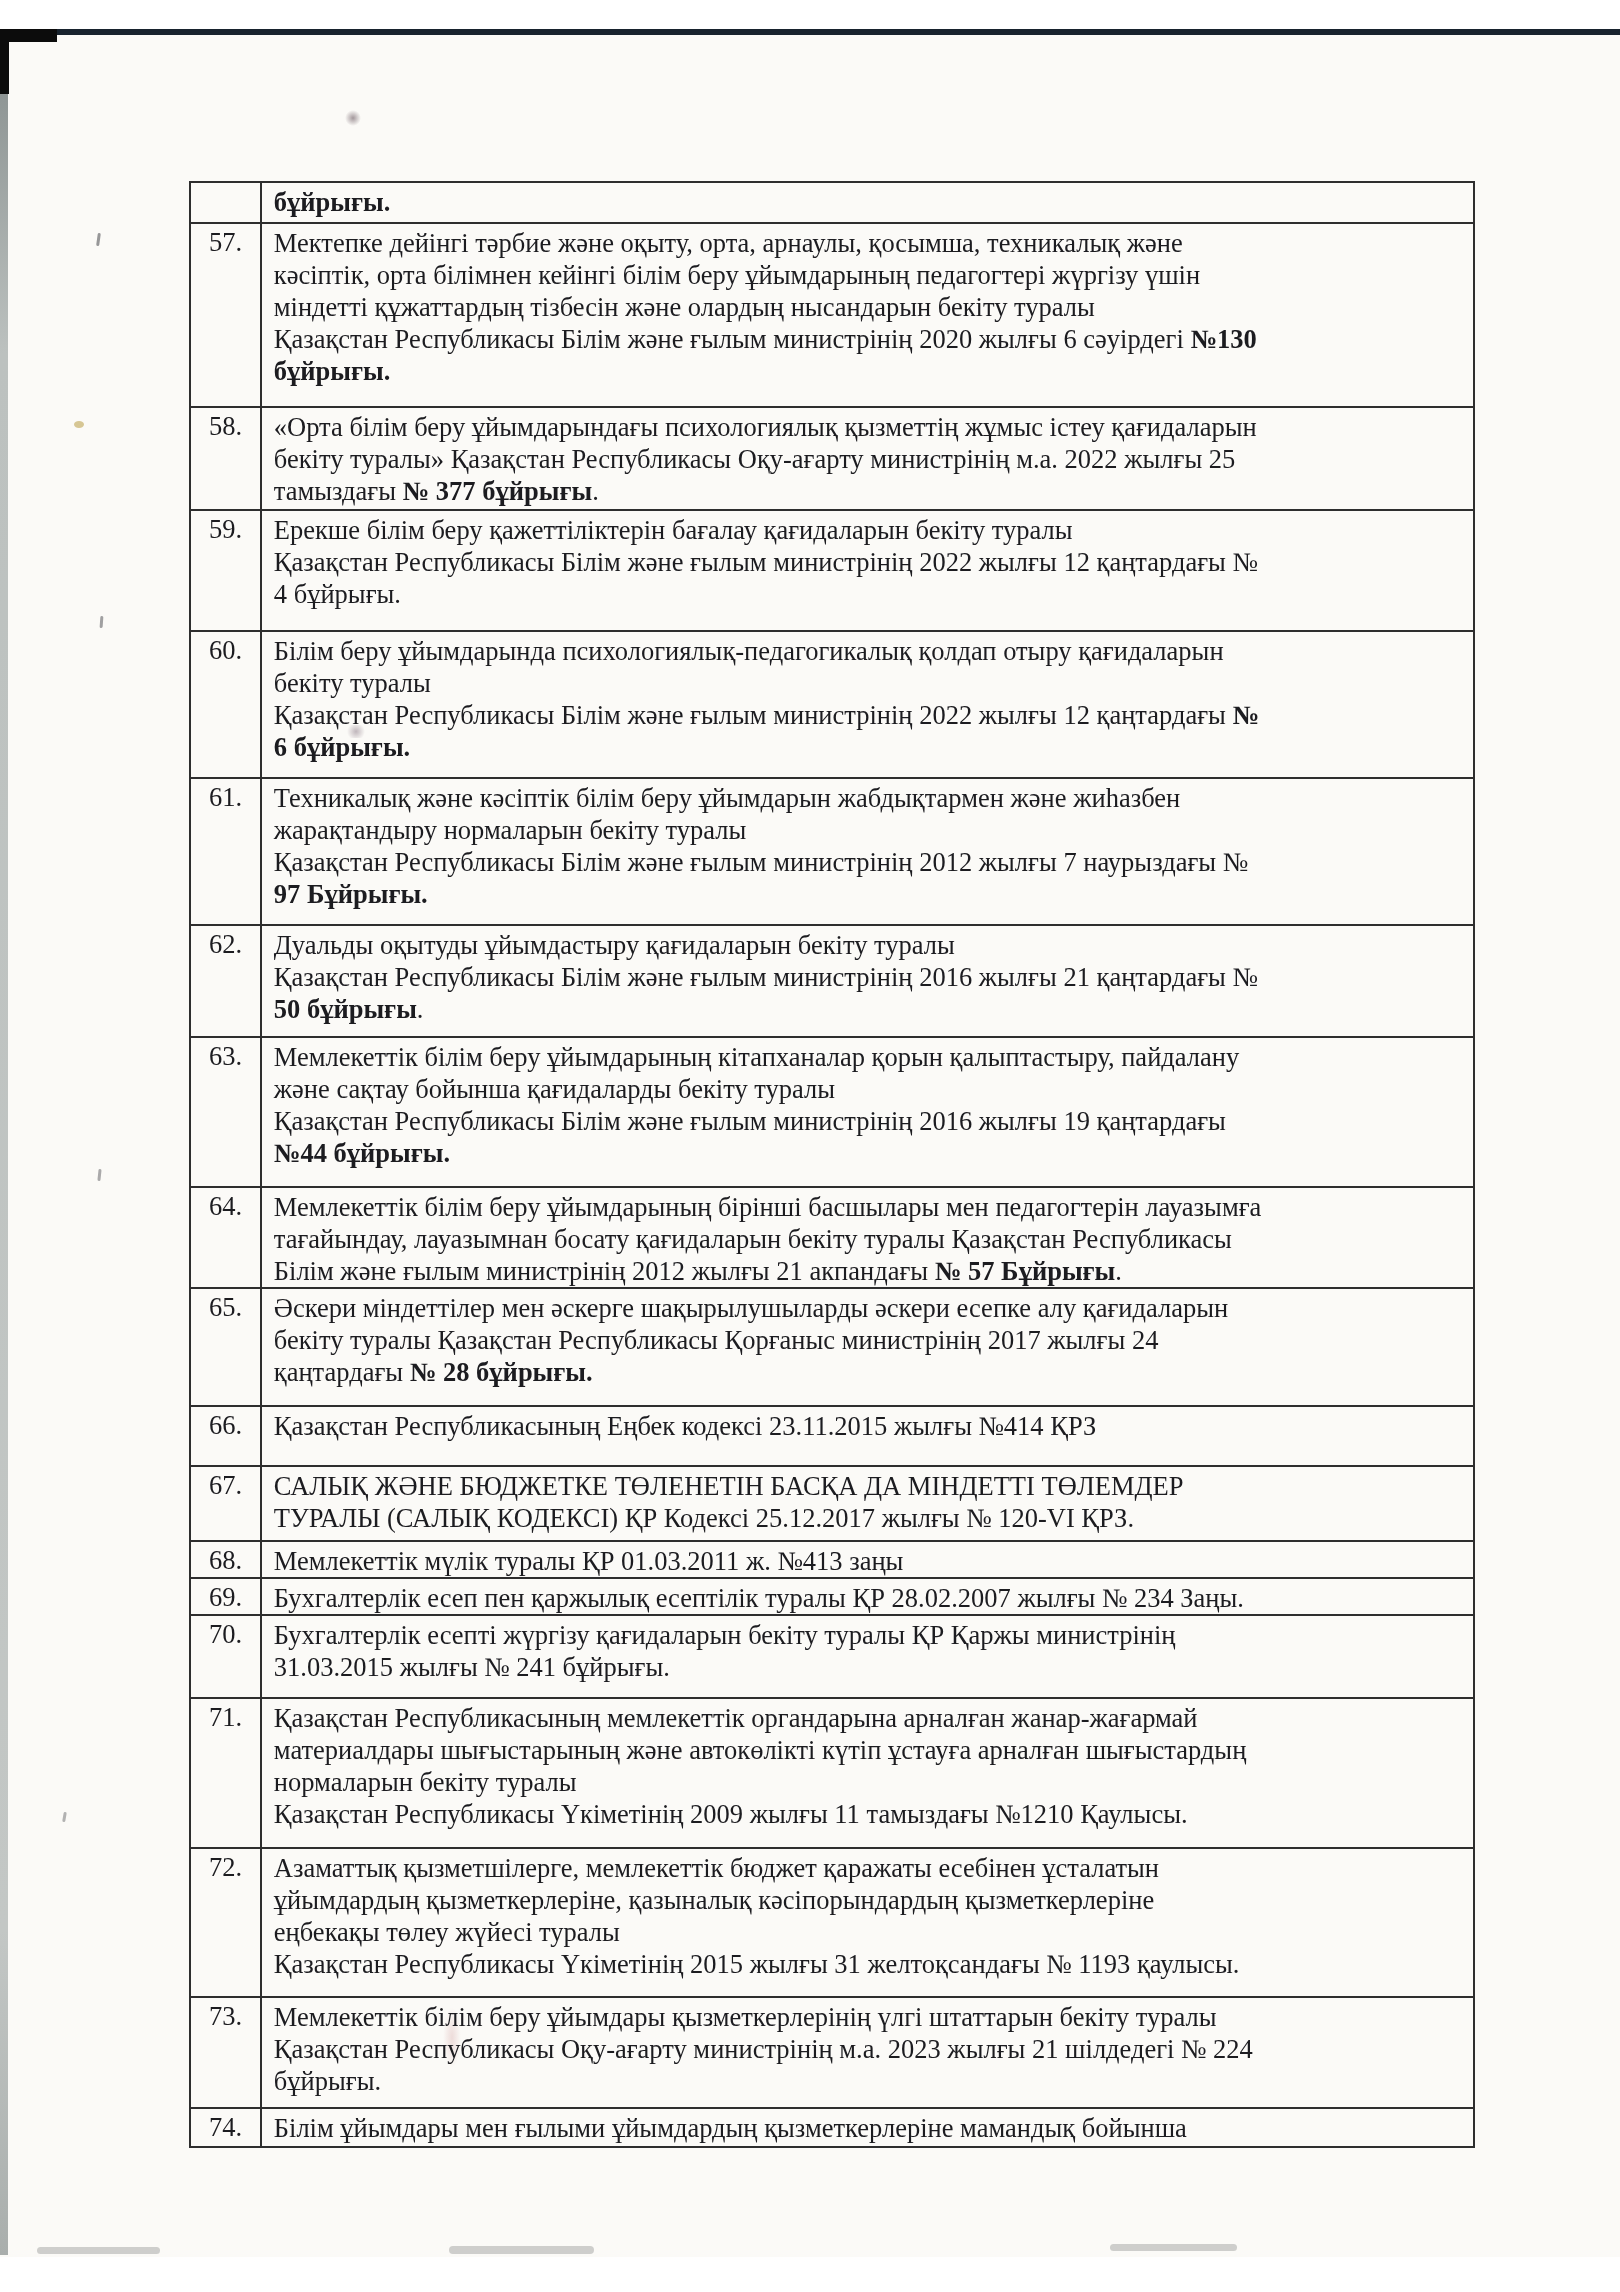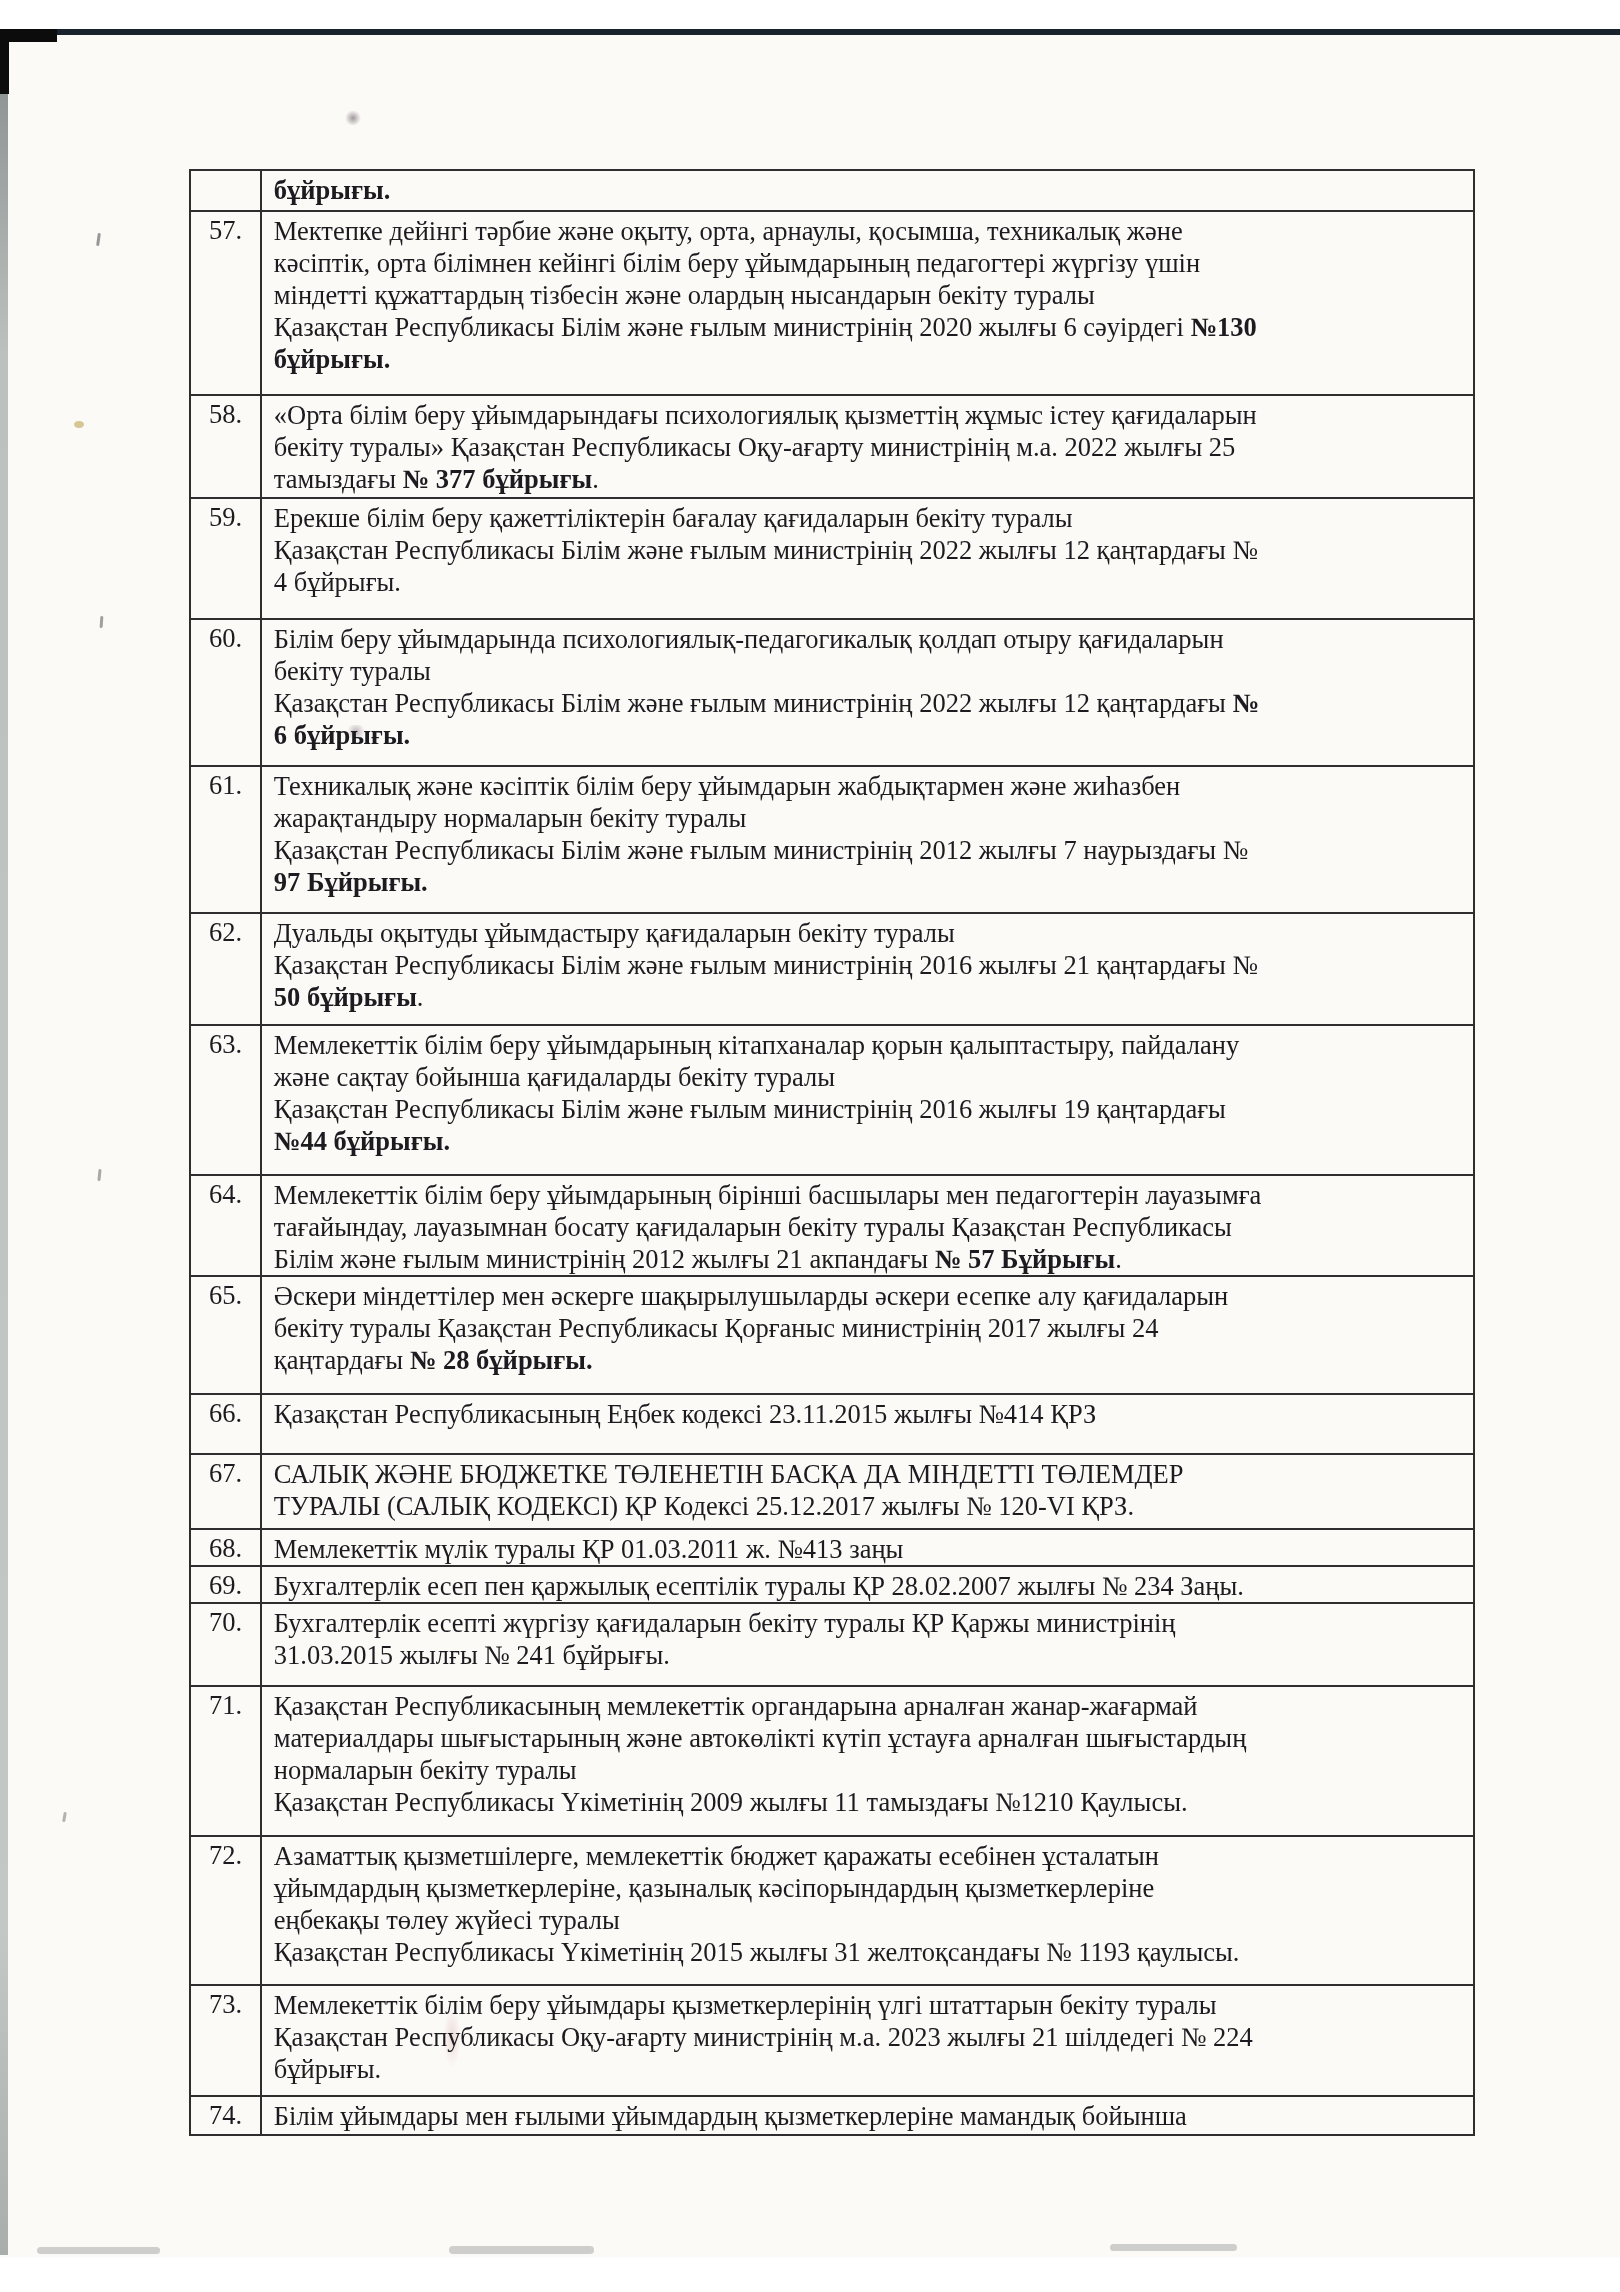--- a/index.html
+++ b/index.html
@@ -50,21 +50,21 @@
   .speck.tick2{left:100px;top:616px;width:2.9px;height:11.8px;background:rgba(70,70,75,0.5);transform:rotate(4deg);border-radius:2px;}
   .speck.tick3{left:98px;top:1169px;width:2.9px;height:11.8px;background:rgba(70,70,75,0.45);transform:rotate(6deg);border-radius:2px;}
   .speck.tick4{left:63px;top:1812px;width:2.9px;height:9.8px;background:rgba(70,70,75,0.4);transform:rotate(10deg);border-radius:2px;}
   .speck.dot-yellow{left:74px;top:421px;width:9.8px;height:6.9px;background:#cdb97a;border-radius:50%;opacity:.8;}
   .speck.star{left:345px;top:110px;width:15.7px;height:15.7px;background:radial-gradient(circle,rgba(90,70,80,0.55) 0%,rgba(90,70,80,0) 70%);}
   .speck.blur1{left:345px;top:725px;width:21.6px;height:12.7px;background:radial-gradient(circle,rgba(120,100,115,0.45) 0%,rgba(120,100,115,0) 70%);}
   .speck.blur2{left:443px;top:2007px;width:17.6px;height:61px;background:radial-gradient(ellipse,rgba(205,150,150,0.30) 0%,rgba(205,150,150,0) 70%);}
 
   
   table.law-table{
-    position:absolute;left:189px;top:169px;
+    position:absolute;left:189px;top:181px;
     width:1286px;
     border-collapse:collapse;
     table-layout:fixed;
   }
   table.law-table td{
     border:2px solid var(--line);
     vertical-align:top;
     overflow:hidden;
   }
   td.num{

